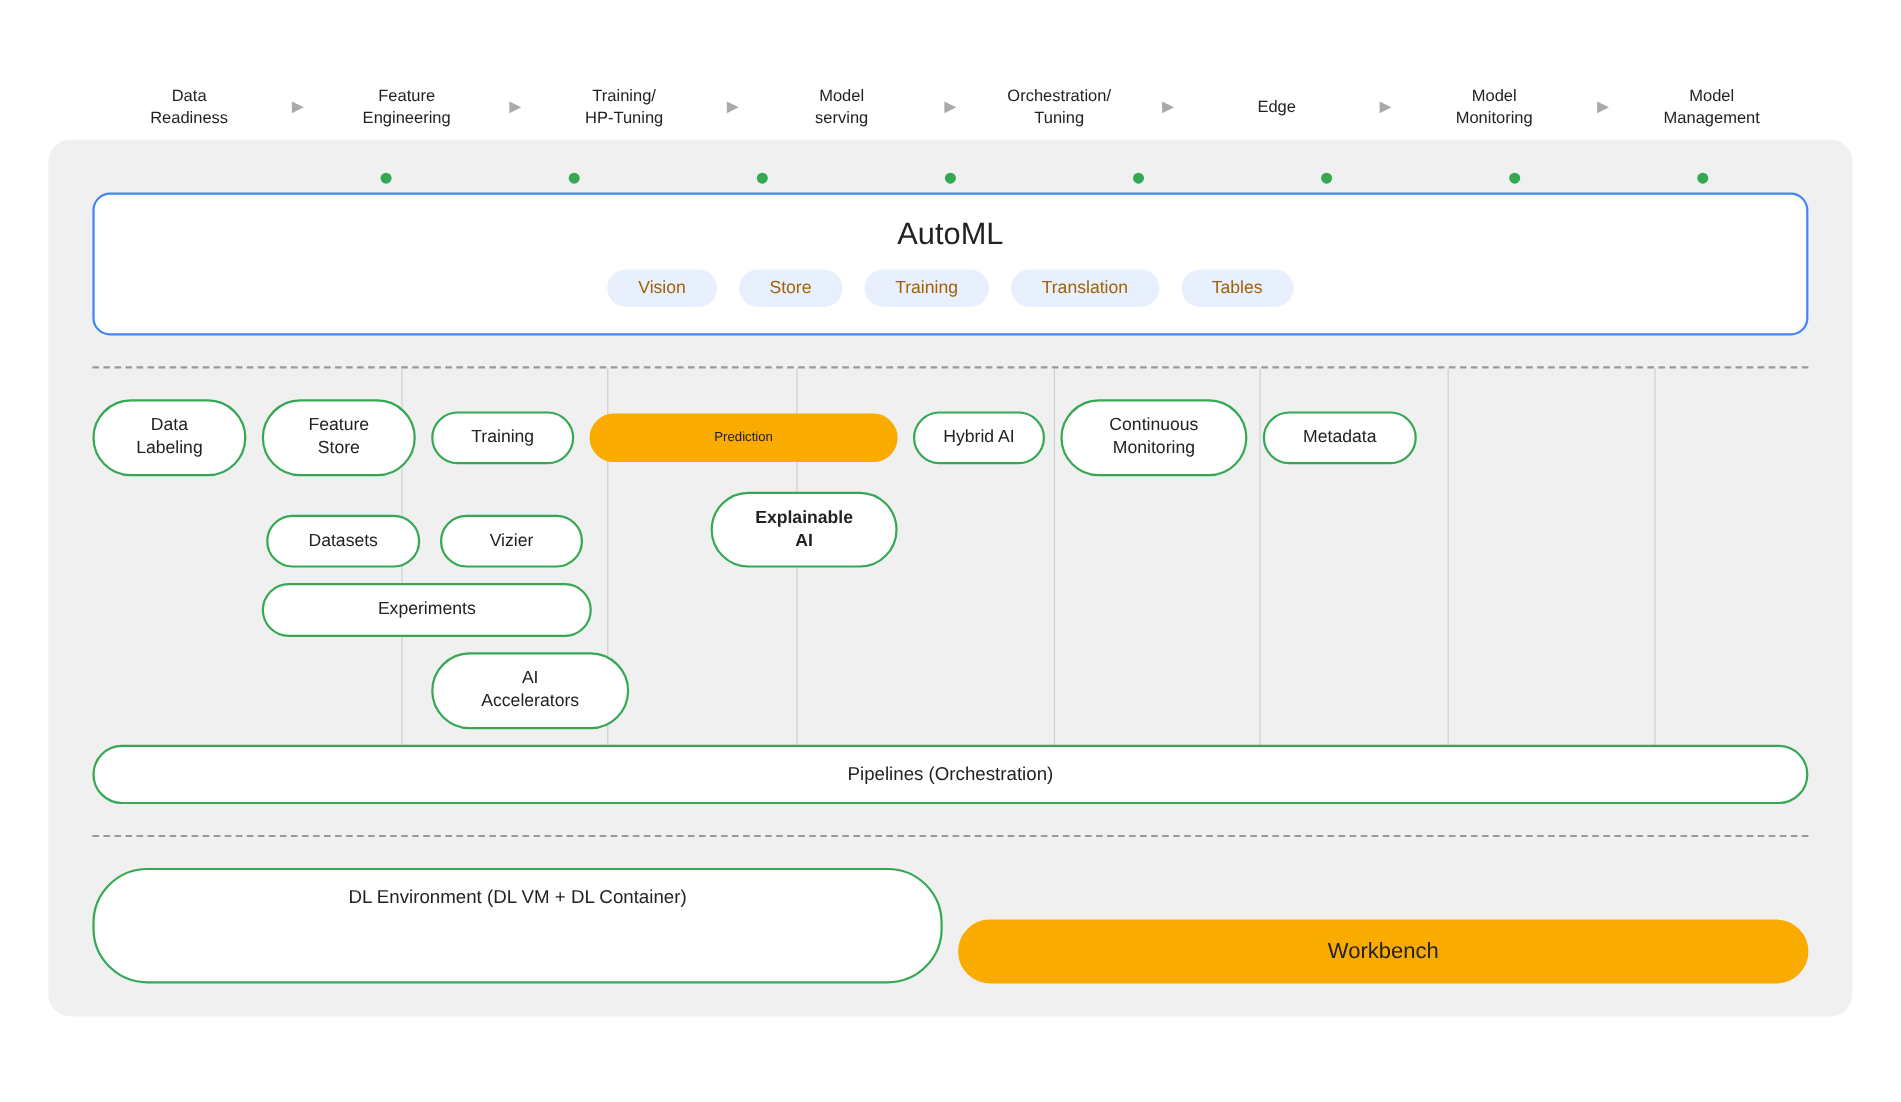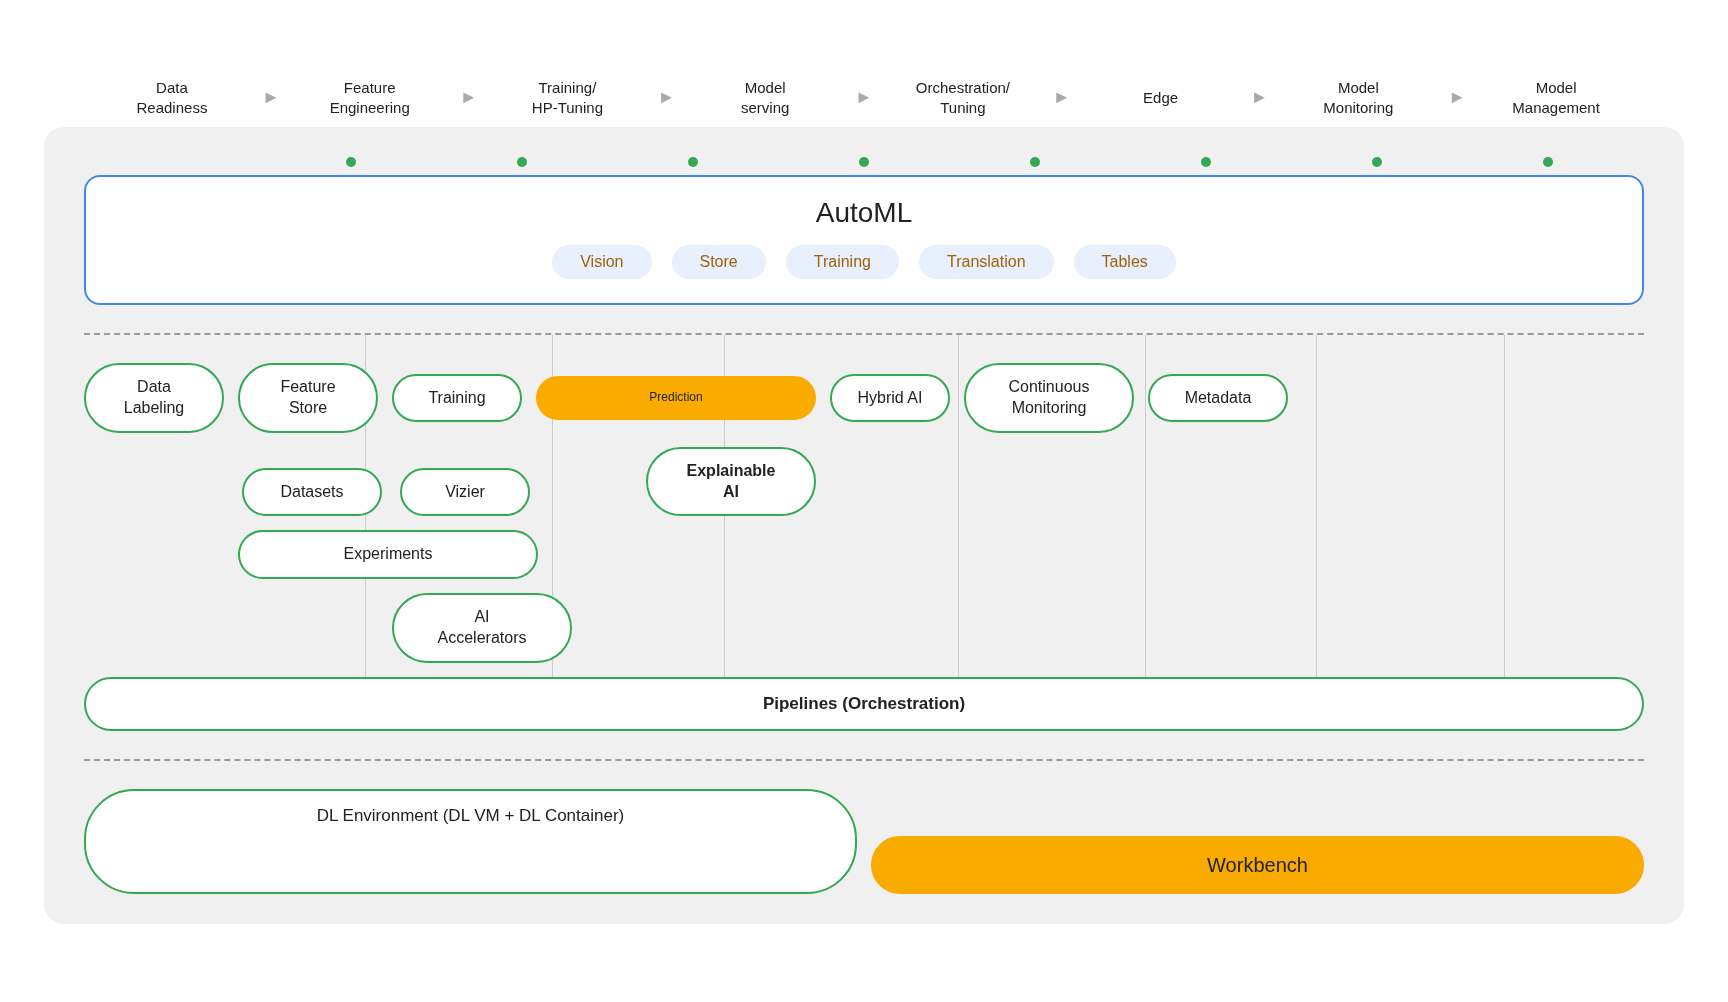--- a/index.html
+++ b/index.html
@@ -264,21 +264,21 @@
         <div style="min-width:140px;"></div>
         <div class="vertex-chip" style="min-width:300px;">Experiments</div>
       </div>
 
       <div style="display:flex; align-items:center; gap:14px; margin-bottom:14px; position:relative; z-index:1;">
         <div style="min-width:140px;"></div>
         <div style="min-width:140px;"></div>
         <div class="vertex-chip" style="min-width:180px;">AI<br>Accelerators</div>
       </div>
 
-      <div style="position:relative; z-index:1; margin-bottom:0;font-weight:bold;">
+      <div style="position:relative; z-index:1; margin-bottom:0;">
         <div class="vertex-chip" style="width:100%; border-radius:50px; text-align:center; padding:14px 0; font-size:17px;">Pipelines (Orchestration)</div>
       </div>
     </div>
 
     <hr class="dashed-divider">
 
     <div class="bottom-section">
       <div style="display:flex; flex-direction:row; gap:14px;">
         <div class="vertex-chip" style="width:58%; border-radius:50px; text-align:center; padding:14px 0; font-size:17px;">DL Environment (DL VM + DL Container)</div>
         <div class="vertex-chip highlighted" style="width:58%; border-radius:50px; text-align:center; padding:14px 0; font-size:20px; font-weight:500; border-color:#F9AB00;margin-top:47px;">Workbench</div>

